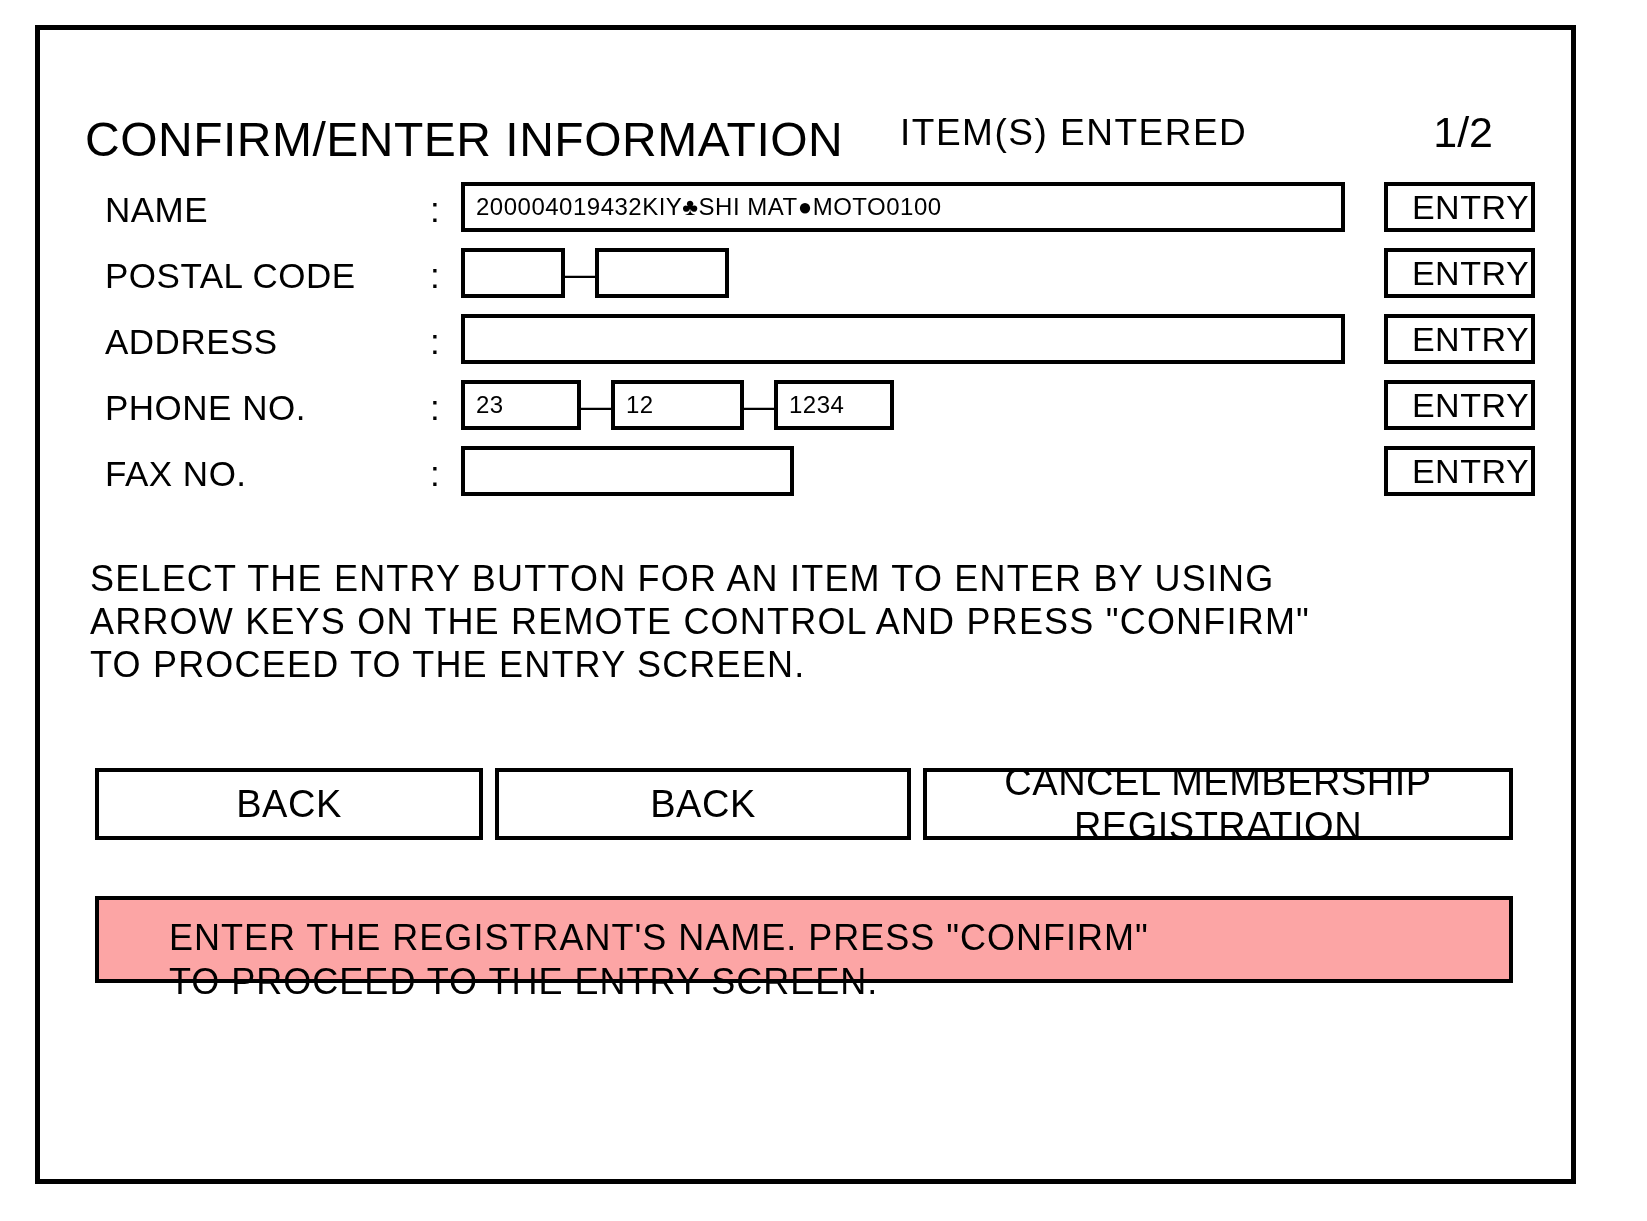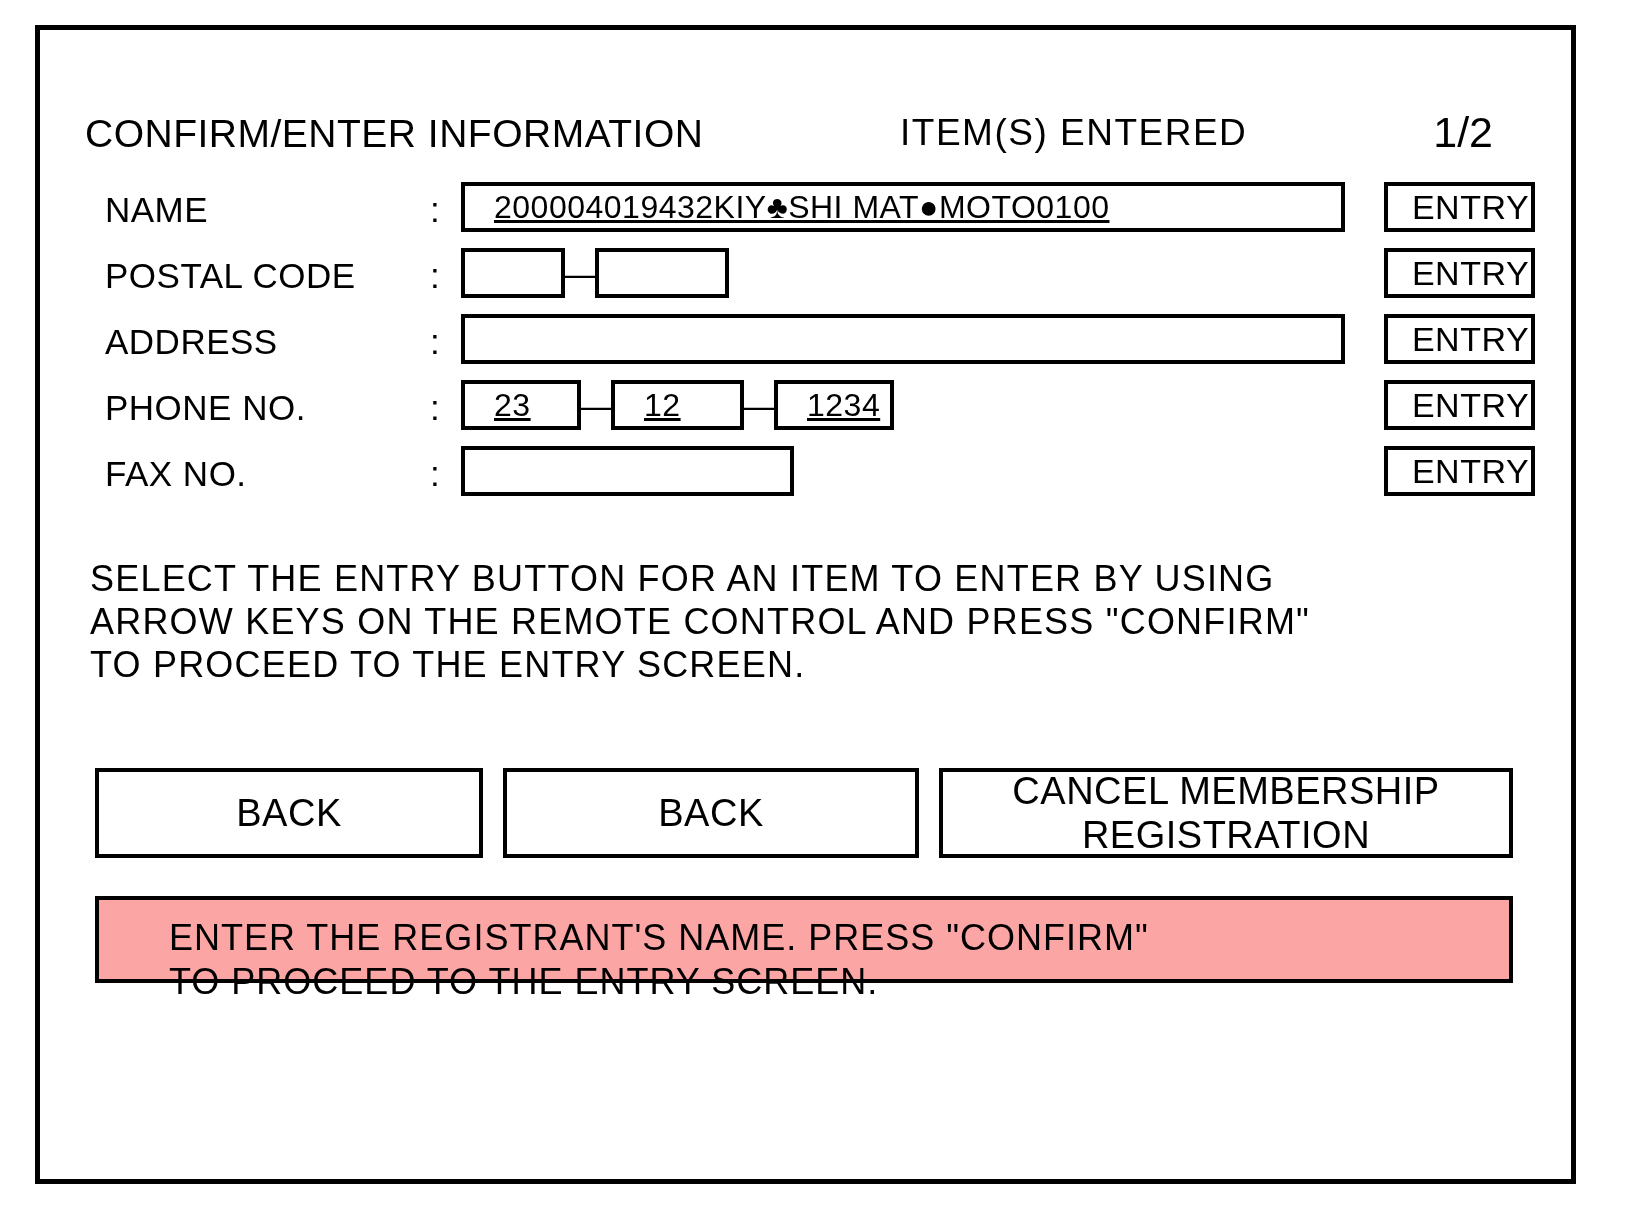--- a/index.html
+++ b/index.html
@@ -39,21 +39,21 @@
     position: absolute;
     left: 45px;
     top: 82px;
     width: 1430px;
     height: 46px;
   }
   .header-title {
     position: absolute;
     left: 0;
     top: 0;
-    font-size: 39px;
+    font-size: 48px;
     letter-spacing: 0.5px;
     white-space: nowrap;
   }
   .header-items {
     position: absolute;
     left: 815px;
     top: 0;
     font-size: 37px;
     letter-spacing: 1.5px;
     white-space: nowrap;
@@ -101,26 +101,25 @@
   }
   .fbox {
     border: 4px solid #000;
     box-sizing: border-box;
     height: 50px;
     display: flex;
     align-items: center;
     background: #fff;
   }
   .fbox span {
-    font-size: 32px;
-    padding-left: 29px;
+    font-size: 24px;
+    padding-left: 11px;
     letter-spacing: 0.5px;
     white-space: nowrap;
     line-height: 1;
-    text-decoration: underline;
   }
   .dash {
     width: 30px;
     text-align: center;
     font-size: 34px;
     line-height: 1;
     flex: 0 0 auto;
   }
 
   .w-name    { width: 884px; }
@@ -160,23 +159,23 @@
     letter-spacing: 1.2px;
     white-space: pre-line;
   }
 
   
   .actions {
     position: absolute;
     left: 55px;
     top: 738px;
     width: 1418px;
-    height: 90px;
-    display: flex;
-    gap: 20px;
+    height: 72px;
+    display: flex;
+    gap: 12px;
     border-radius: 30px;
   }
   .abtn {
     border: 4px solid #000;
     box-sizing: border-box;
     display: flex;
     align-items: center;
     justify-content: center;
     text-align: center;
     font-size: 38px;

